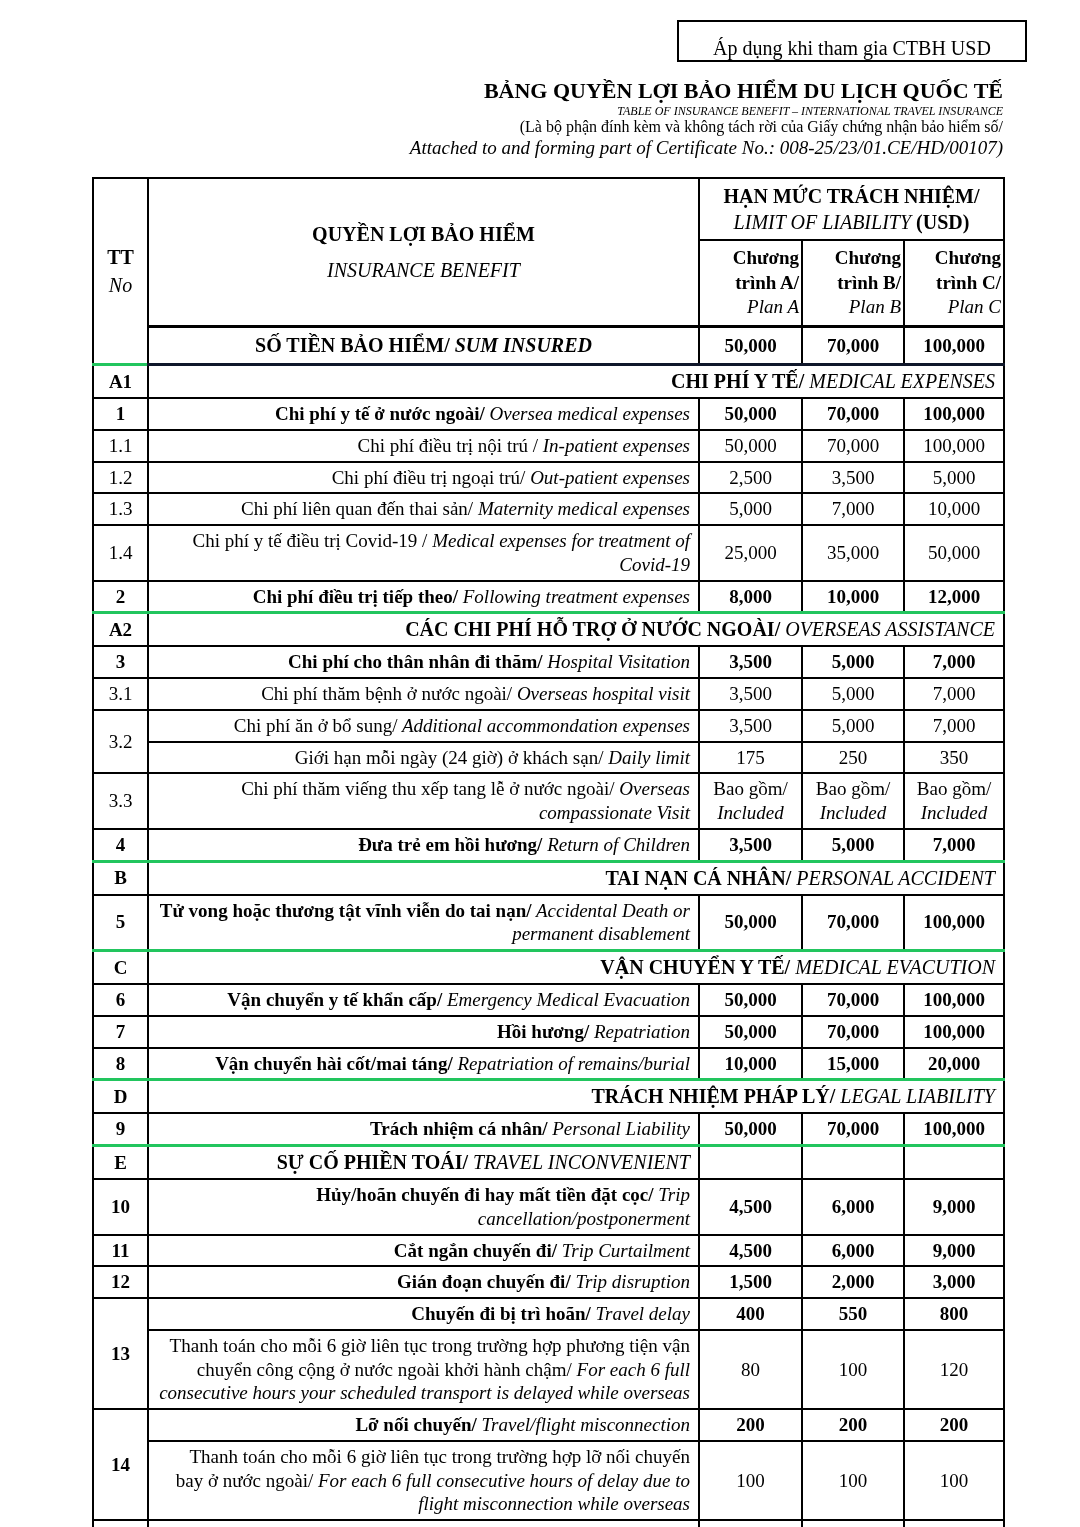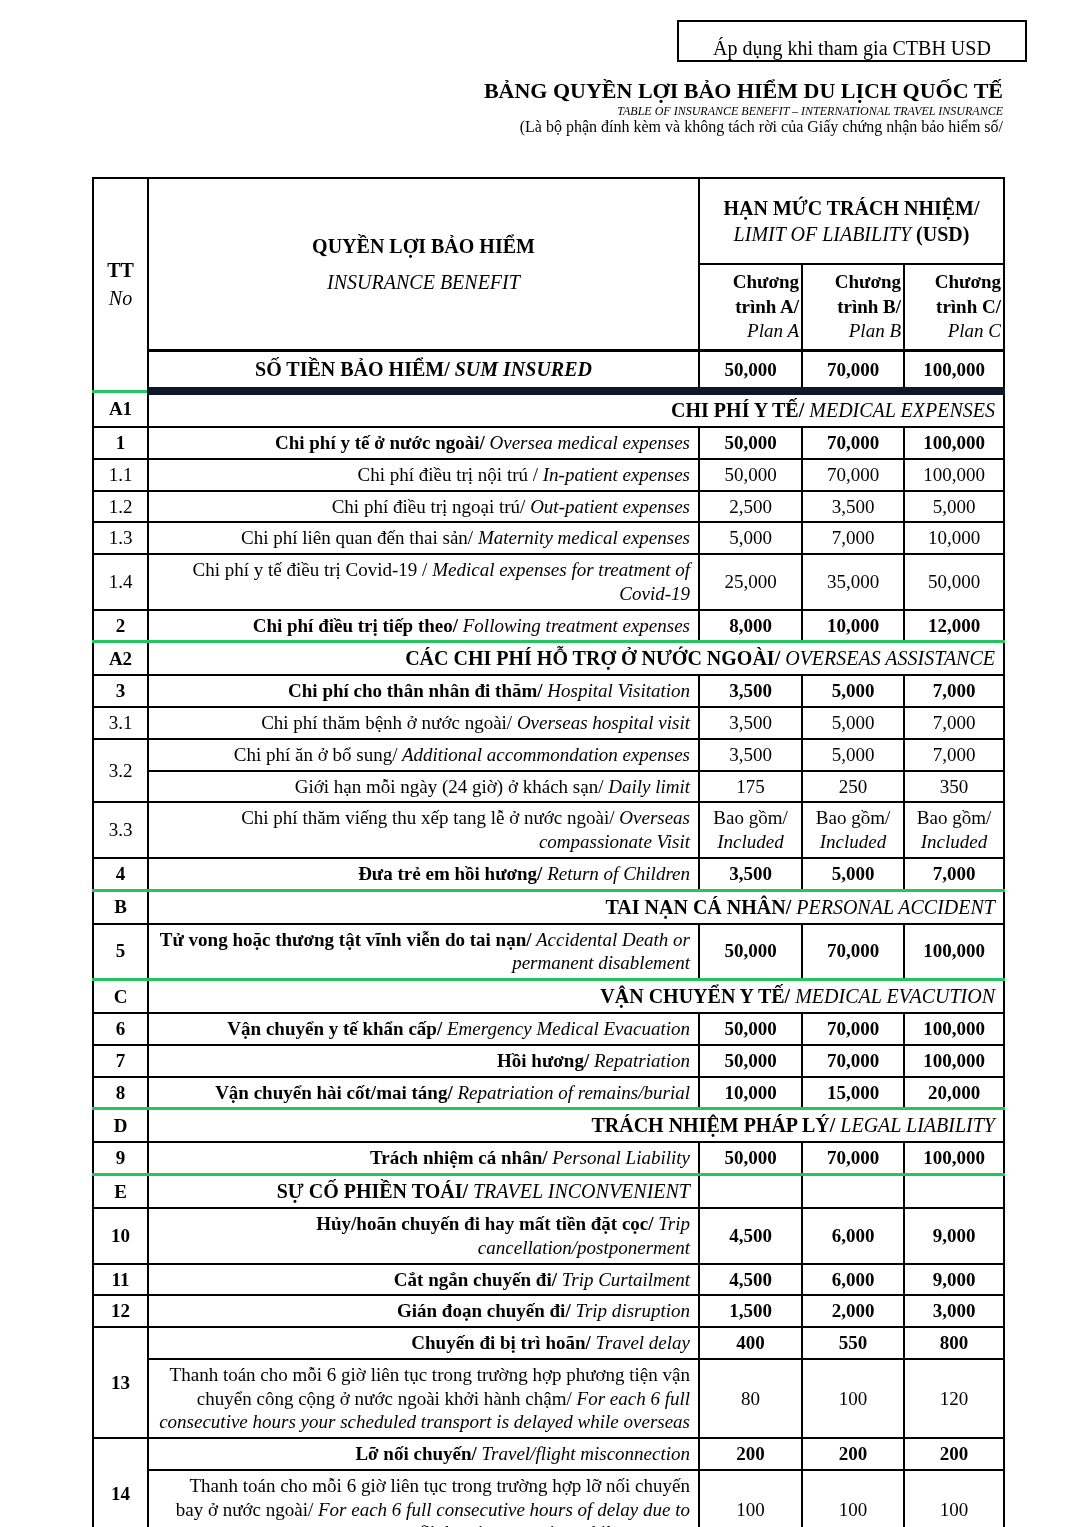--- a/index.html
+++ b/index.html
@@ -22,25 +22,25 @@
                  border-collapse:collapse;table-layout:fixed;}
   td{border:2px solid #000;padding:3px 6px;font-size:19px;line-height:1.25;
      vertical-align:middle;word-wrap:break-word;}
   .b{font-weight:bold;}
   .i{font-style:italic;}
   .bi{font-weight:bold;font-style:italic;}
 
   .tt-cell{text-align:center;font-size:20px;line-height:1.4;}
   .benefit-hdr{text-align:center;font-size:20px;line-height:1.3;}
   .benefit-hdr .gap{display:block;height:10px;}
-  .limit-hdr{text-align:center;font-size:20px;padding:16px 4px;line-height:1.3;}
+  .limit-hdr{text-align:center;font-size:20px;padding:4px 4px;line-height:1.3;}
   .plan-hdr{text-align:right;font-size:19px;padding:5px 2px;line-height:1.3;margin-top:17px;}
   .plan-hdr .i{display:block;}
 
-  .sum-row td{border-top:3px solid #000;border-bottom:8px solid #0f172a;}
+  .sum-row td{border-top:3px solid #000;border-bottom:3px solid #0f172a;}
   .sum-label{text-align:center;font-size:20px;padding:5px 6px;}
   .val{text-align:center;}
 
   .no{text-align:center;padding:3px 2px;}
   .benefit{text-align:right;padding:3px 8px 3px 10px;}
   .section-row td{border-top:3px solid #22c55e;}
   .section-title{font-size:20px;padding:3px 8px 3px 10px;}
   .section-row .no{font-size:19px;}
 </style>
 </head>
@@ -49,20 +49,21 @@
 <div class="page">
 
   <div class="tag-box">
     <span>Áp dụng khi tham gia CTBH USD</span>
   </div>
 
   <div class="titles">
     <div class="t1">BẢNG QUYỀN LỢI BẢO HIỂM DU LỊCH QUỐC TẾ</div>
     <div class="t2">TABLE OF INSURANCE BENEFIT – INTERNATIONAL TRAVEL INSURANCE</div>
     <div class="t3">(Là bộ phận đính kèm và không tách rời của Giấy chứng nhận bảo hiểm số/</div>
+    <div class="t4">Attached to and forming part of Certificate No.: 008-25/23/01.CE/HD/00107)</div>
   </div>
 
   <table class="benefits">
     <colgroup>
       <col style="width:55px">
         <col style="width:551px">
       <col style="width:103px">
         <col style="width:102px">
         <col style="width:100px">
     </colgroup>

